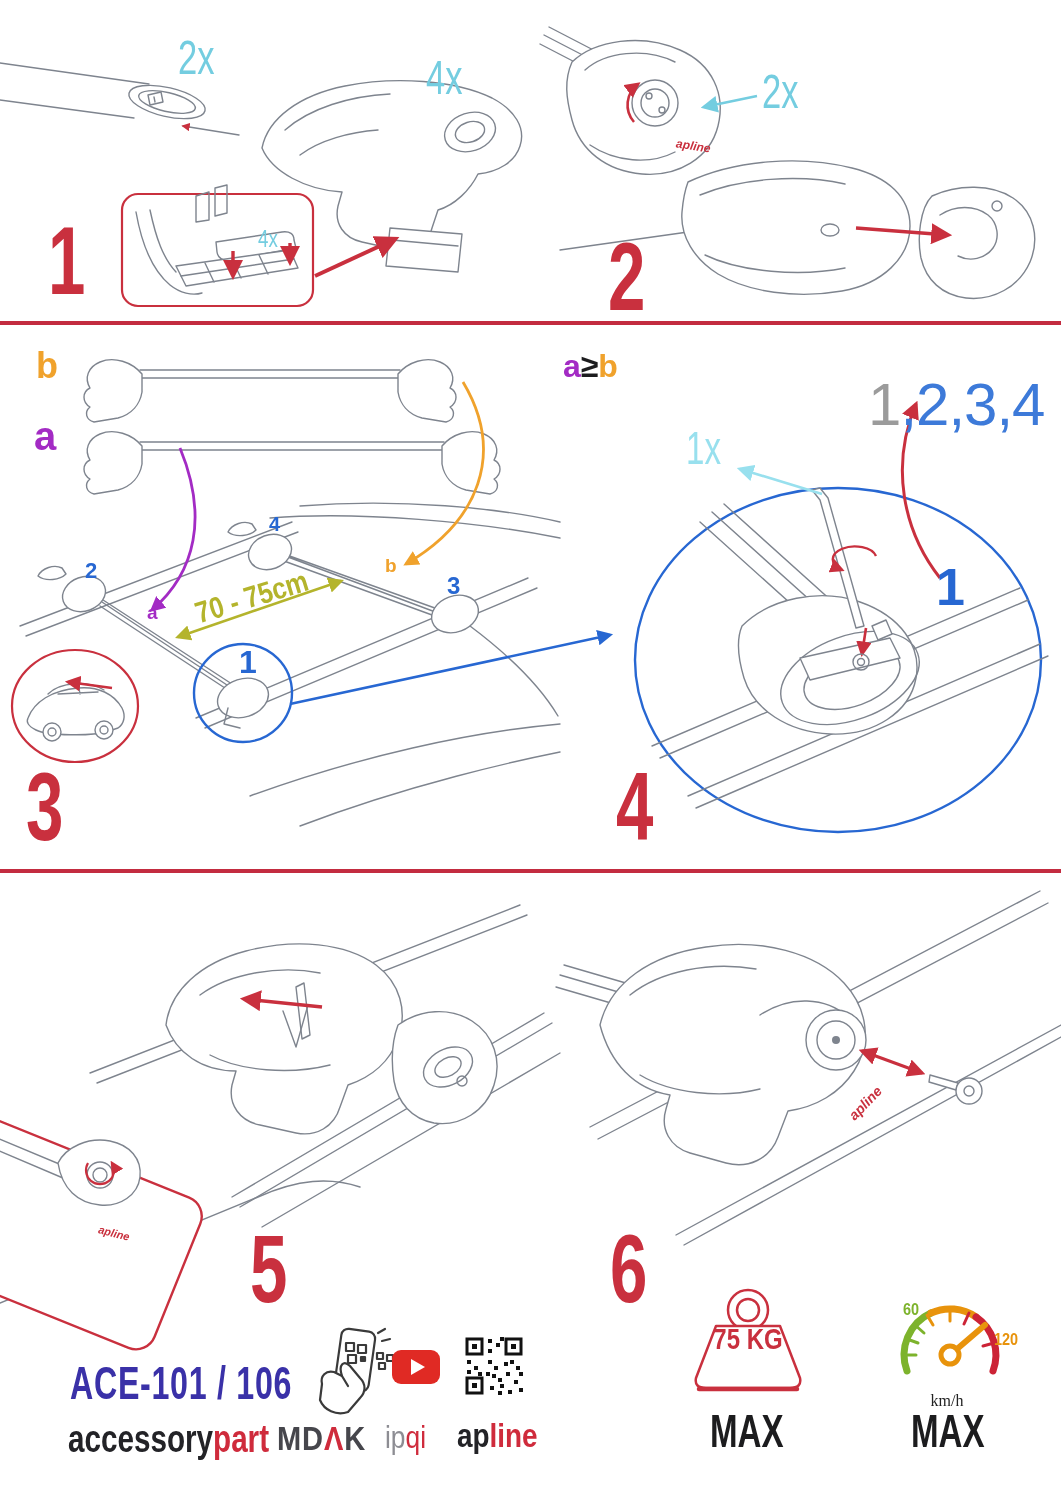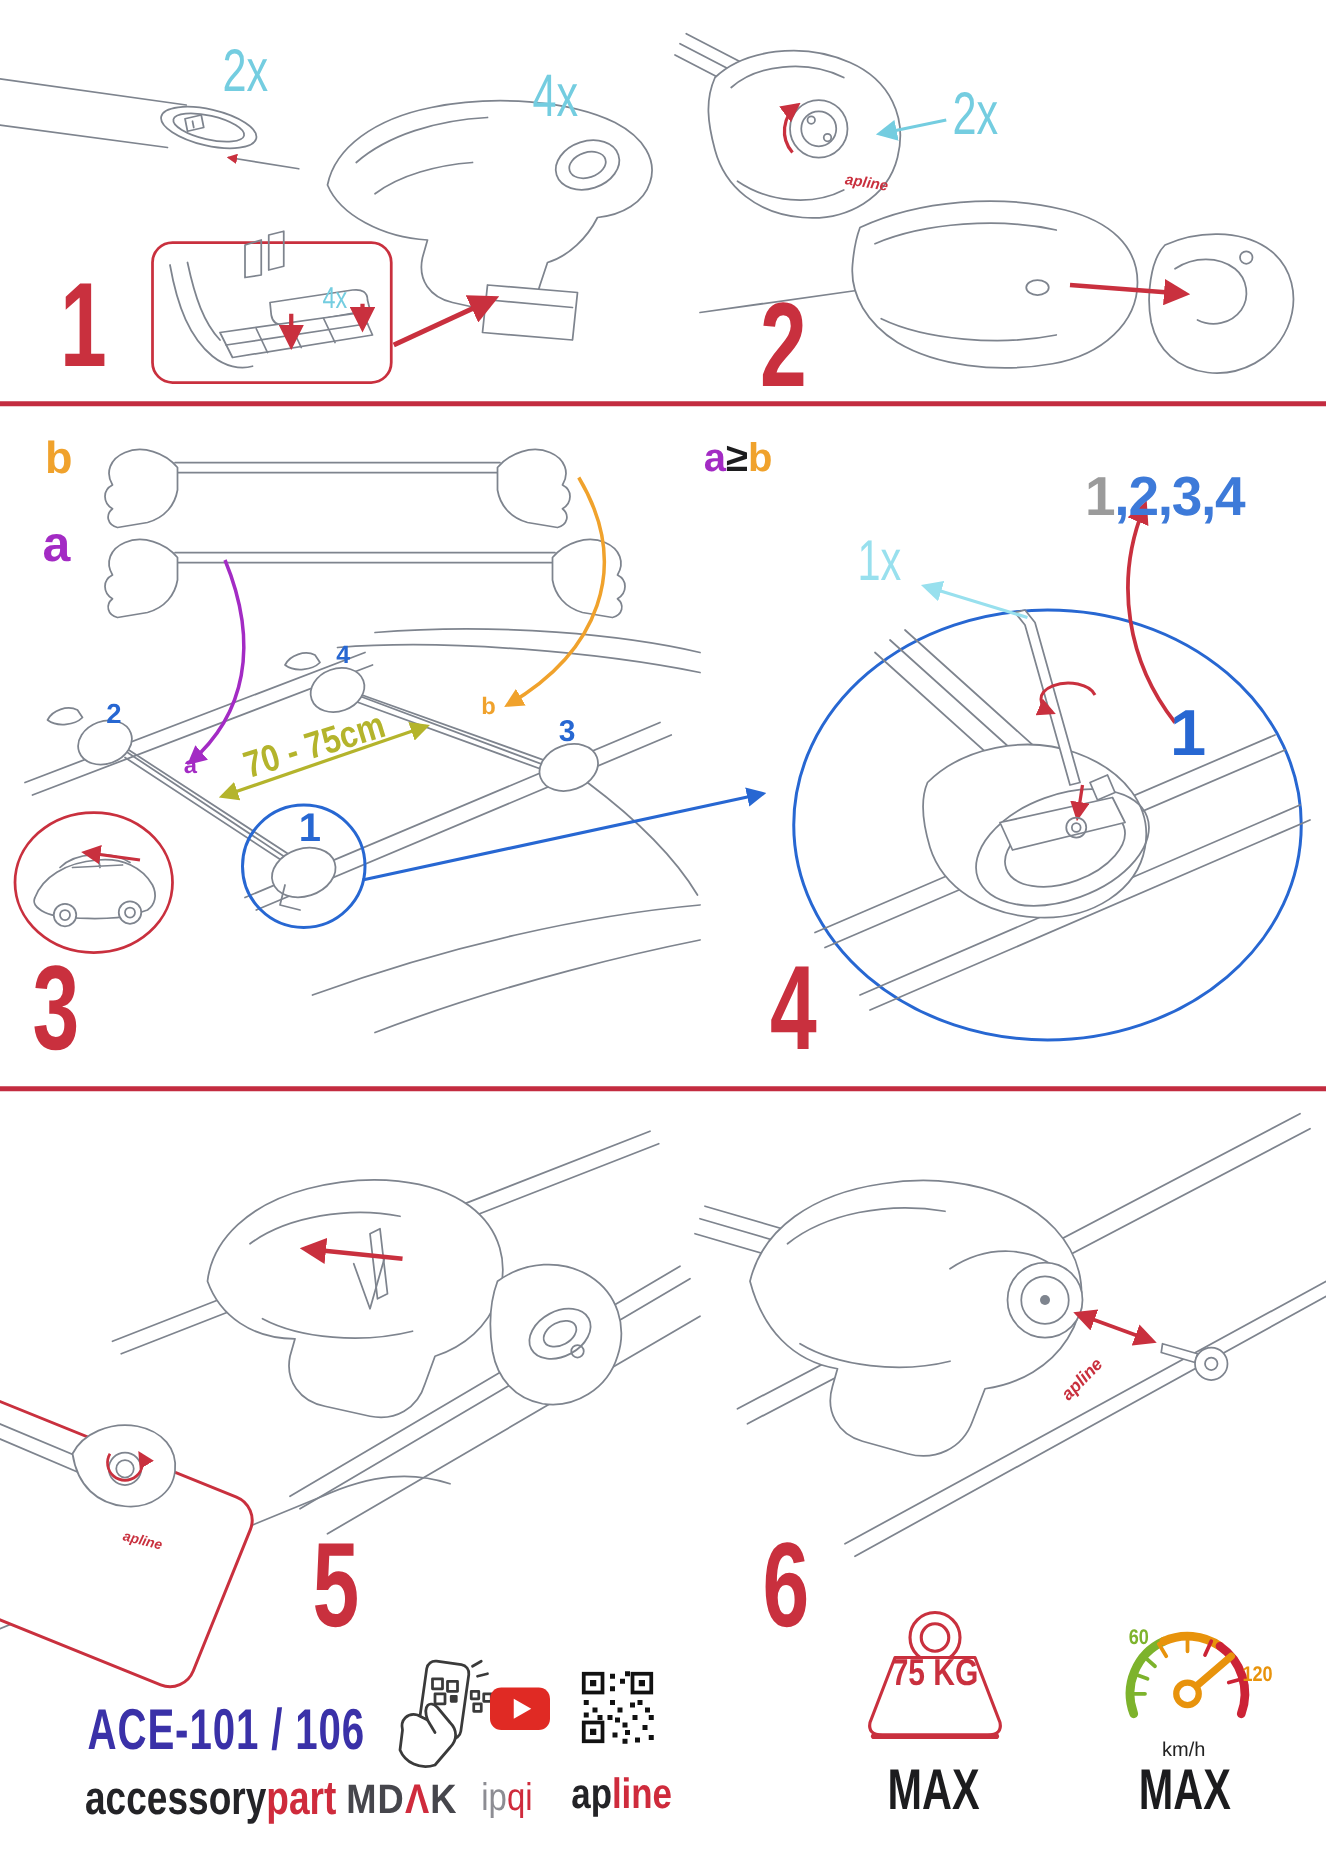--- a/index.html
+++ b/index.html
@@ -16,21 +16,21 @@
   .qty-sm{color:#74cde0;font-weight:500;font-size:24px;line-height:.9;
        transform:scaleX(.78);transform-origin:0 0;}
   .qty-light{color:#98e0ee;font-weight:500;font-size:46px;line-height:.9;
        transform:scaleX(.72);transform-origin:0 0;}
   .part-label{font-weight:700;font-size:36px;line-height:.9;}
   .blue-pos{color:#2767d2;font-weight:700;line-height:.9;}
   .roof-ab{font-weight:700;font-size:19px;line-height:.9;}
   .dim{color:#b4b42c;font-weight:600;font-size:30px;line-height:.9;white-space:nowrap;
        transform:rotate(-17deg) scaleX(.85);transform-origin:0 50%;}
   .rule{font-weight:700;font-size:32px;line-height:.9;}
-  .seq{font-weight:700;font-size:44px;line-height:.9;letter-spacing:-1px;}
+  .seq{font-weight:400;font-size:60px;line-height:.9;letter-spacing:-1px;}
   .logo-chip{color:#c9303e;font-weight:700;font-style:italic;line-height:1;}
   .divider{position:absolute;left:0;width:1061px;height:4px;background:#c32c40;}
   .code{color:#3a31a8;font-weight:600;font-size:46px;line-height:1;letter-spacing:1px;
         transform:scaleX(.70);transform-origin:0 0;white-space:nowrap;}
   .brandbig{font-weight:700;font-size:38px;line-height:1;transform:scaleX(.78);
         transform-origin:0 0;white-space:nowrap;}
   .maxlbl{color:#1c1c1e;font-weight:600;font-size:46px;line-height:1;
         transform:scaleX(.72);transform-origin:50% 0;text-align:center;}
   .center{text-align:center;}
   span[data-bind]{display:inline-block;}
@@ -385,16 +385,16 @@
       <path d="M90,25 A46,46 0 0 1 107,79" stroke="#cc2336" stroke-width="7"></path>
       <path d="M18,63 L30,63 M21,47 L32,51 M29,33 L38,41" stroke="#7db32c" stroke-width="3"></path>
       <path d="M41,23 L47,33 M64,17 L64,29" stroke="#e8930c" stroke-width="3"></path>
       <path d="M83,21 L78,32 M99,33 L90,41 M108,51 L97,54" stroke="#cc2336" stroke-width="3"></path>
       <path d="M64,63 L99,33" stroke="#e8930c" stroke-width="6"></path>
       <circle cx="64" cy="63" r="9" stroke="#e8930c" stroke-width="5" fill="#ffffff"></circle>
     </g>
   </svg>
   <span class="abs" style="left:903px;top:1300px;color:#7db32c;font-weight:700;font-size:17px;transform:scaleX(.85);transform-origin:0 0;" data-bind="footer.speed_min">60</span>
   <span class="abs" style="left:994px;top:1330px;color:#e8930c;font-weight:700;font-size:17px;transform:scaleX(.85);transform-origin:0 0;" data-bind="footer.speed_max">120</span>
-  <span class="abs center" style="left:897px;top:1392px;width:100px;color:#222222;font-weight:500;font-size:16px;" data-bind="footer.speed_unit">km/h</span>
+  <span class="abs center" style="left:897px;top:1392px;width:100px;color:#222222;font-weight:500;font-size:16px;font-family:Liberation Serif, serif;" data-bind="footer.speed_unit">km/h</span>
   <span class="abs maxlbl" style="left:897px;top:1408px;width:100px;" data-bind="footer.speed_max_label">MAX</span>
 
 </div>
 
 </body></html>

